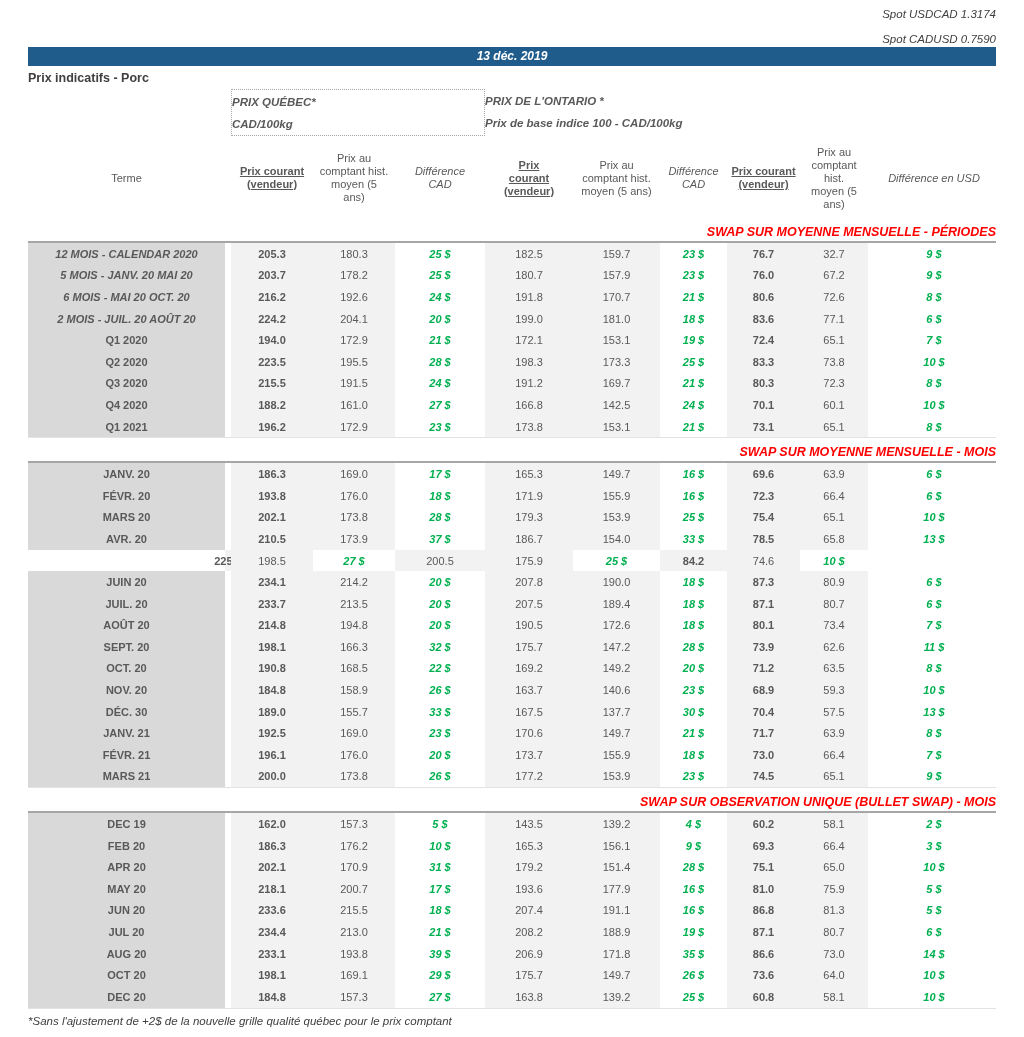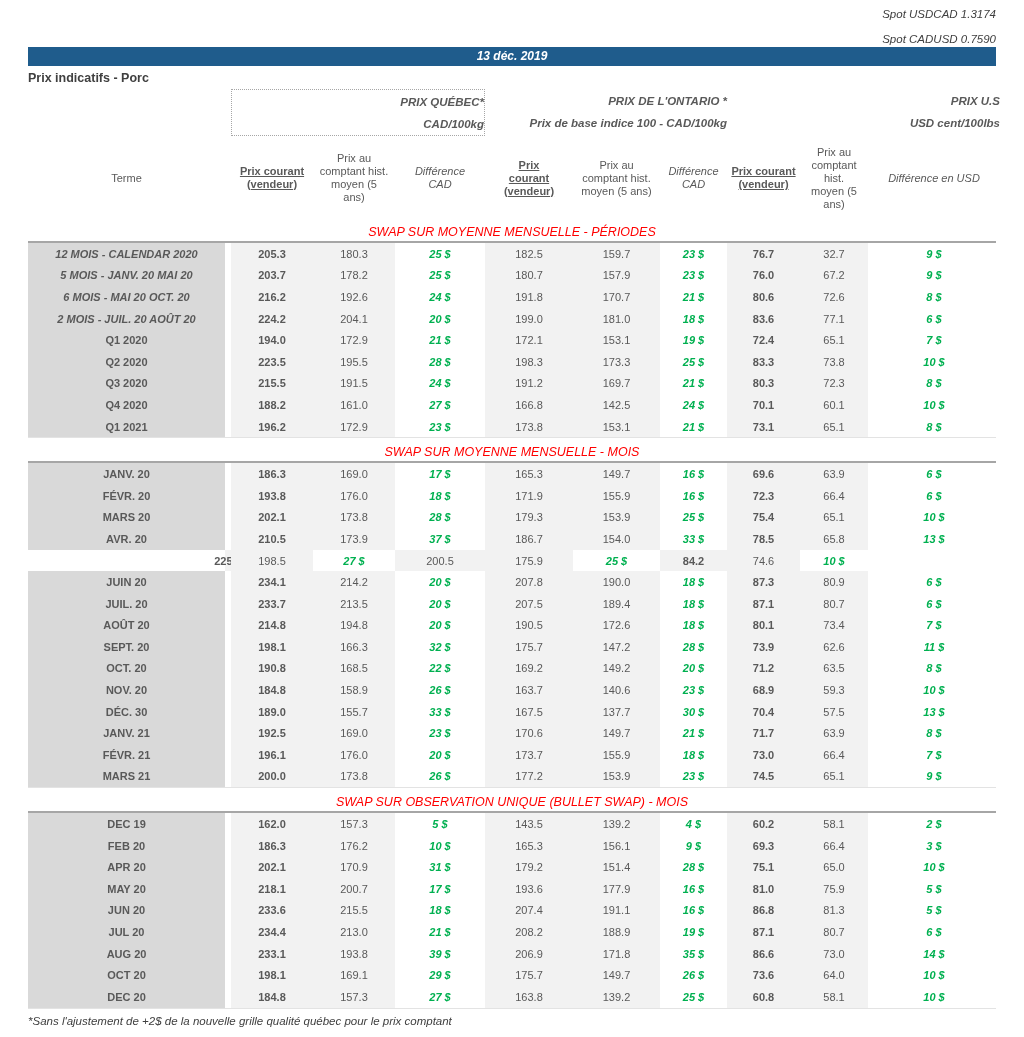--- a/index.html
+++ b/index.html
@@ -11,38 +11,38 @@
 
   .date-bar{margin-top:1px;background:#1F5C8C;color:#ffffff;text-align:center;
             font-weight:bold;font-style:italic;font-size:12px;height:19px;line-height:19px;}
 
   .page-title{font-weight:bold;font-size:12.5px;color:#404040;margin-top:5px;}
 
   .grid{display:grid;grid-template-columns:197px 6px 82px 82px 90px 88px 87px 67px 73px 68px 132px;}
 
   
   .group-row{margin-top:4px;}
-  .g-cell{text-align:right;font-style:italic;font-weight:bold;font-size:11.5px;color:#595959;
+  .g-cell{text-align:left;font-style:italic;font-weight:bold;font-size:11.5px;color:#595959;
           padding:6px 0 5px 0;}
   .g-cell .g-title{margin-bottom:10px;}
   .qc-box{border:1px dotted #a6a6a6;}
 
   
   .colhead-row{margin-top:2px;min-height:80px;align-items:center;}
   .ch{display:flex;align-items:center;justify-content:center;text-align:center;
       font-size:11px;line-height:13px;height:100%;}
   .ch .courant{font-weight:bold;text-decoration:underline;}
   .ch .diff{font-style:italic;}
   .w70{max-width:70px;}
   .w58{max-width:58px;}
   .w52{max-width:52px;}
   .w78{max-width:78px;}
 
   
-  .sec-title{text-align:center;color:#FF0000;font-weight:normal;font-style:italic;
+  .sec-title{text-align:right;color:#FF0000;font-weight:bold;font-style:italic;
              font-size:12.5px;margin:7px 0 2px 0;}
   .section-block{border-top:2px solid #a6a6a6;border-bottom:1px solid #e3e3e3;}
   .data-row{height:21.6px;}
   .data-row > div{display:flex;align-items:center;justify-content:center;font-size:11px;}
   .c-terme{background:#D9D9D9;font-weight:bold;color:#595959;}
   .c-terme.it{font-style:italic;}
   .shaded{background:#F2F2F2;}
   .c-diff{color:#00B050;font-weight:bold;font-style:italic;}
   .bold{font-weight:bold;}
 
@@ -64,24 +64,20 @@
 
   <div class="grid group-row">
     <div class="g-cell qc-box" style="grid-column:3 / span 3;">
       <div class="g-title">PRIX QUÉBEC*</div>
       <div class="g-sub">CAD/100kg</div>
     </div>
     <div class="g-cell" style="grid-column:6 / span 3;">
       <div class="g-title">PRIX DE L'ONTARIO *</div>
       <div class="g-sub">Prix de base indice 100 - CAD/100kg</div>
     </div>
-    <div class="g-cell" style="grid-column:9 / span 3;">
-      <div class="g-title">PRIX U.S</div>
-      <div class="g-sub">USD cent/100lbs</div>
-    </div>
   </div>
 
   <div class="grid colhead-row">
     <div class="ch">
         <span>Terme</span>
       </div>
     <div class="ch"></div>
     <div class="ch">
         <span class="courant w78">Prix courant (vendeur)</span>
       </div>

